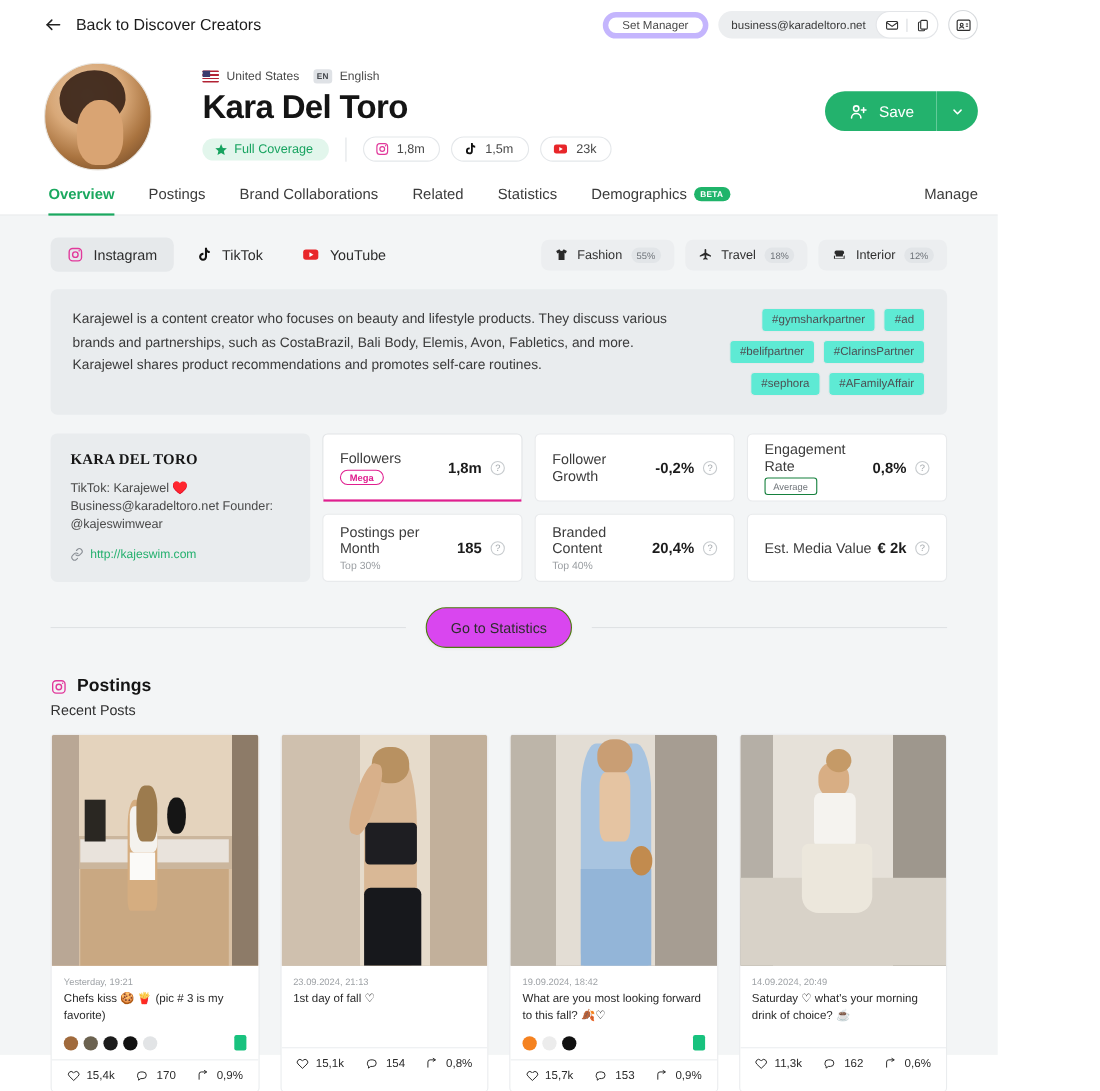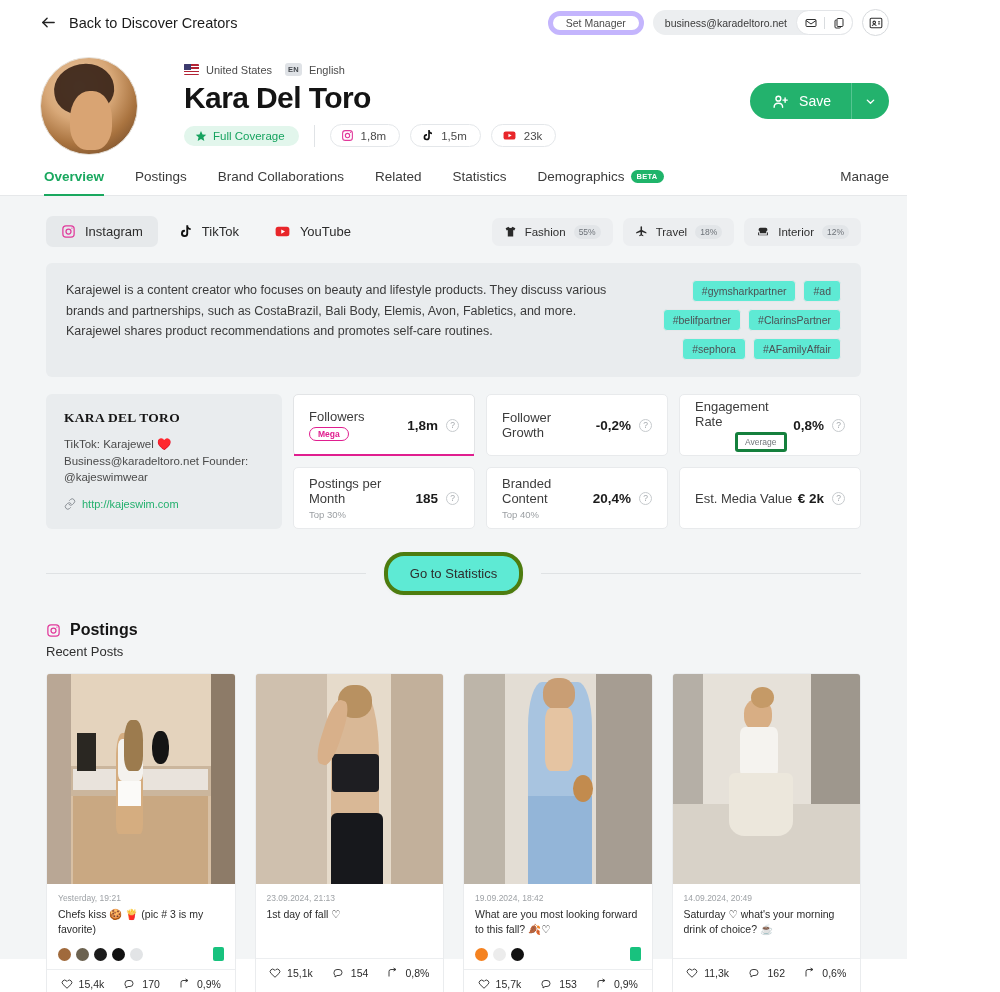--- a/index.html
+++ b/index.html
@@ -170,35 +170,35 @@
     content:""; position:absolute; left:0; right:0; bottom:-1px; height:2.5px; background:#e01e8f;
   }
   .stat-left { display:flex; flex-direction:column; gap:3px; }
   .stat-label { font-size:13px; color:#3c3c3c; }
   .stat-sub { font-size:9.5px; color:#9a9ea2; }
   .chip-mega {
     align-self:flex-start; border:1.5px solid #e01e8f; color:#e01e8f; border-radius:9px;
     font-size:8.5px; padding:1px 8px; font-weight:600;
   }
   .chip-avg {
-    align-self:flex-start; border:3px solid #15803d; color:#70757a; border-radius:3px;
-    font-size:8.5px; padding:2px 7px;margin-left:40px;
+    align-self:flex-start; border:1px solid #15803d; color:#70757a; border-radius:3px;
+    font-size:8.5px; padding:2px 7px;
   }
   .stat-right { display:flex; align-items:center; gap:8px; }
   .stat-value { font-size:13.5px; font-weight:700; color:#1b1b1b; }
   .qmark {
     width:13px; height:13px; border-radius:50%; border:1px solid #c7cbce; color:#a3a8ac;
     font-size:8.5px; display:flex; align-items:center; justify-content:center; cursor:pointer;
   }
 
   
   .divider-row { margin-top:23px; display:flex; align-items:center; gap:0; }
   .dline { flex:1; height:1px; background:#dfe2e4; }
   .goto-btn {
-    background:#5eead4; border:4px solid #4d7c0f; border-radius:20px; padding:10px 22px;
+    background:#d946ef; border:1px solid #4d7c0f; border-radius:20px; padding:10px 22px;
     font-size:13px; color:#2d2d2d; cursor:pointer; margin:0 18px;
     box-shadow: 0 1px 3px rgba(0,0,0,.05);
   }
 
   
   .postings-head { margin-top:26px; display:flex; align-items:center; gap:9px; }
   .postings-title { font-size:16px; font-weight:700; color:#141414; }
   .recent { margin-top:5px; font-size:13px; color:#2f2f2f; }
 
   .cards { margin-top:14px; display:grid; grid-template-columns: repeat(4, 1fr); gap:19px; }

